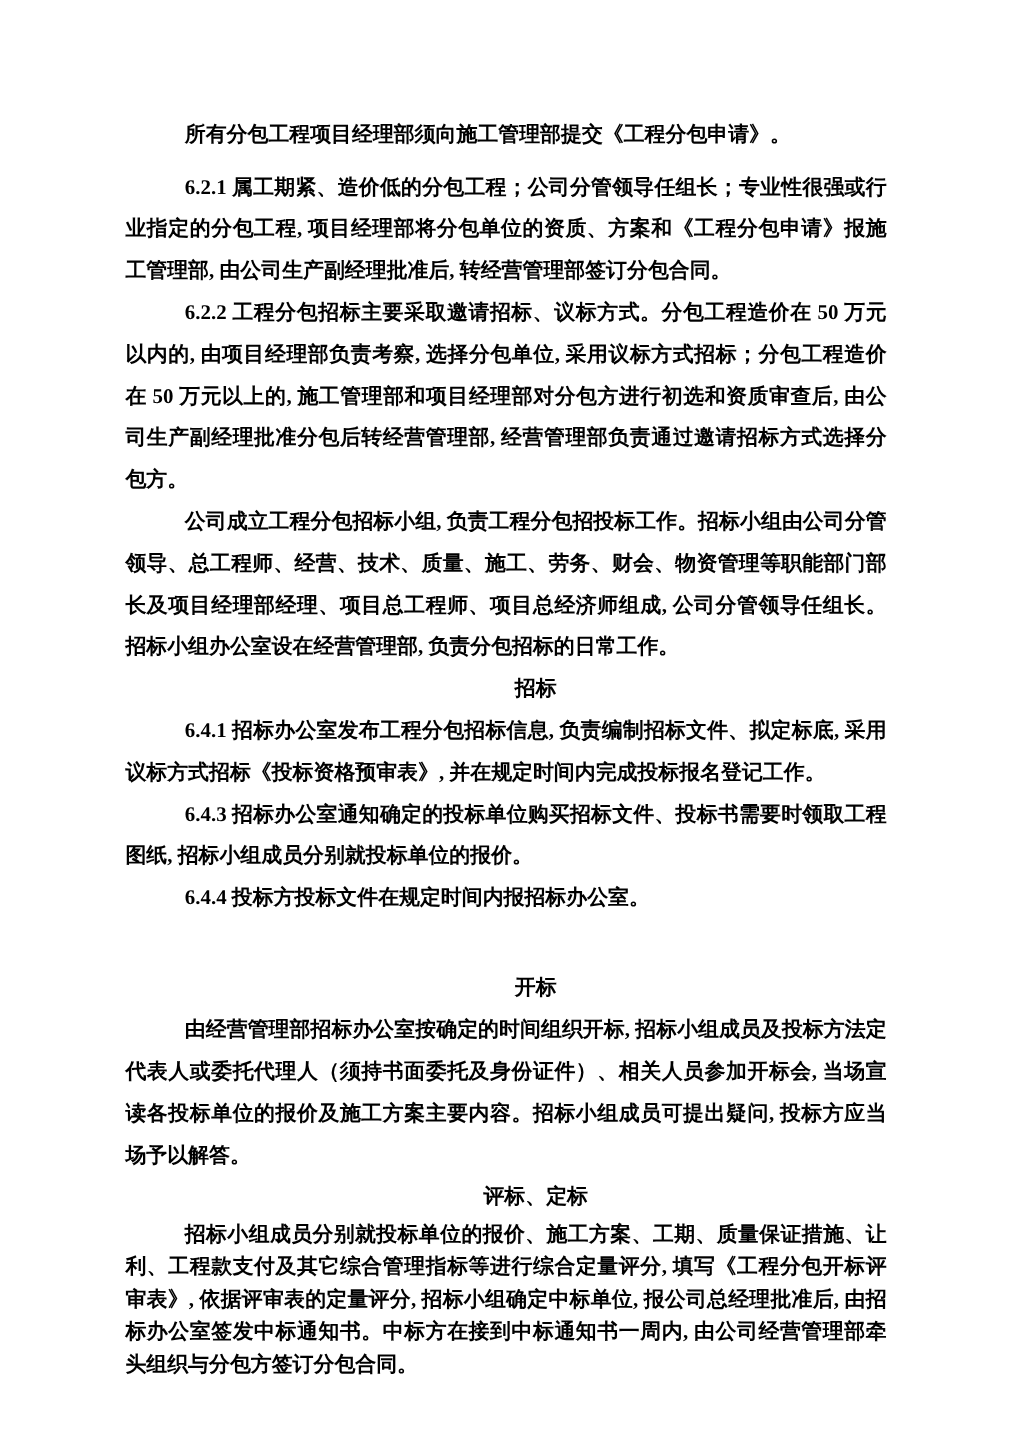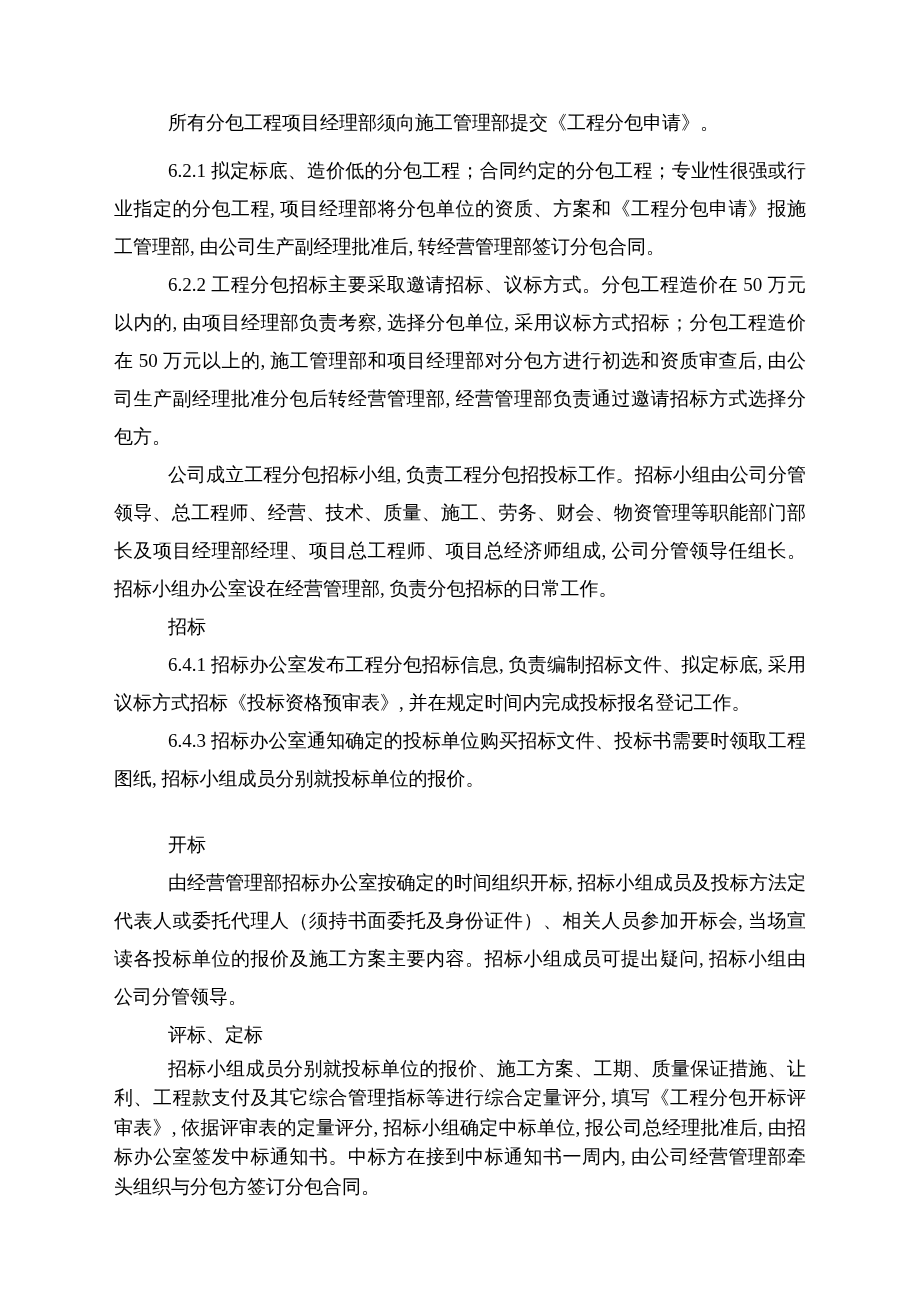--- a/index.html
+++ b/index.html
@@ -11,49 +11,51 @@
     position: relative;
     width: 920px;
     height: 1301px;
     box-sizing: border-box;
     background: #ffffff;
     padding: 104px 114px 40px 114px;
     font-family: "Liberation Serif", "DejaVu Serif", serif;
     color: #000000;
     font-size: 19px;
     overflow: hidden;
+    font-weight: bold;
   }
   .page p {
     margin: 0;
     text-align: justify;
     text-indent: 54px;
     line-height: 2.0;
     word-break: break-all;
   }
   .page p.sp-small {
     margin-top: 10px;
   }
   .page p.sp-before {
-    margin-top: 28px;
+    margin-top: 44px;
   }
   .page p.tight {
     line-height: 1.55;
   }
   .page p.heading {
-    text-align: left;
+    text-align: center;
   }
 </style>
 </head>
 <body>
 
 <div class="page">
   <p>所有分包工程项目经理部须向施工管理部提交《工程分包申请》。</p>
-  <p class="sp-small">6.2.1 拟定标底、造价低的分包工程；合同约定的分包工程；专业性很强或行业指定的分包工程, 项目经理部将分包单位的资质、方案和《工程分包申请》报施工管理部, 由公司生产副经理批准后, 转经营管理部签订分包合同。</p>
+  <p class="sp-small">6.2.1 属工期紧、造价低的分包工程；公司分管领导任组长；专业性很强或行业指定的分包工程, 项目经理部将分包单位的资质、方案和《工程分包申请》报施工管理部, 由公司生产副经理批准后, 转经营管理部签订分包合同。</p>
   <p>6.2.2 工程分包招标主要采取邀请招标、议标方式。分包工程造价在 50 万元以内的, 由项目经理部负责考察, 选择分包单位, 采用议标方式招标；分包工程造价在 50 万元以上的, 施工管理部和项目经理部对分包方进行初选和资质审查后, 由公司生产副经理批准分包后转经营管理部, 经营管理部负责通过邀请招标方式选择分包方。</p>
   <p>公司成立工程分包招标小组, 负责工程分包招投标工作。招标小组由公司分管领导、总工程师、经营、技术、质量、施工、劳务、财会、物资管理等职能部门部长及项目经理部经理、项目总工程师、项目总经济师组成, 公司分管领导任组长。招标小组办公室设在经营管理部, 负责分包招标的日常工作。</p>
   <p class="heading">招标</p>
   <p>6.4.1 招标办公室发布工程分包招标信息, 负责编制招标文件、拟定标底, 采用议标方式招标《投标资格预审表》, 并在规定时间内完成投标报名登记工作。</p>
   <p>6.4.3 招标办公室通知确定的投标单位购买招标文件、投标书需要时领取工程图纸, 招标小组成员分别就投标单位的报价。</p>
+  <p>6.4.4 投标方投标文件在规定时间内报招标办公室。</p>
   <p class="heading sp-before">开标</p>
-  <p>由经营管理部招标办公室按确定的时间组织开标, 招标小组成员及投标方法定代表人或委托代理人（须持书面委托及身份证件）、相关人员参加开标会, 当场宣读各投标单位的报价及施工方案主要内容。招标小组成员可提出疑问, 招标小组由公司分管领导。</p>
+  <p>由经营管理部招标办公室按确定的时间组织开标, 招标小组成员及投标方法定代表人或委托代理人（须持书面委托及身份证件）、相关人员参加开标会, 当场宣读各投标单位的报价及施工方案主要内容。招标小组成员可提出疑问, 投标方应当场予以解答。</p>
   <p class="heading">评标、定标</p>
   <p class="tight">招标小组成员分别就投标单位的报价、施工方案、工期、质量保证措施、让利、工程款支付及其它综合管理指标等进行综合定量评分, 填写《工程分包开标评审表》, 依据评审表的定量评分, 招标小组确定中标单位, 报公司总经理批准后, 由招标办公室签发中标通知书。中标方在接到中标通知书一周内, 由公司经营管理部牵头组织与分包方签订分包合同。</p>
 </div>
 
 </body></html>

